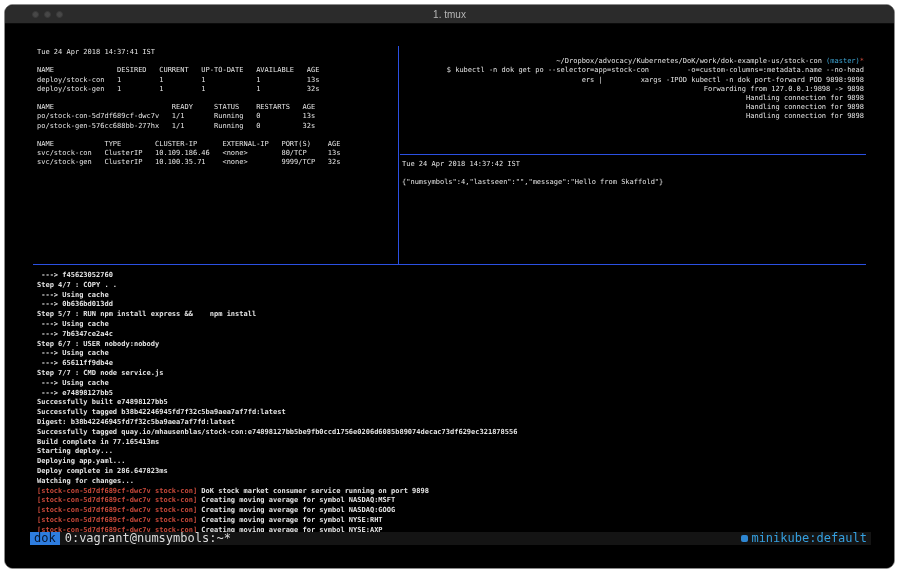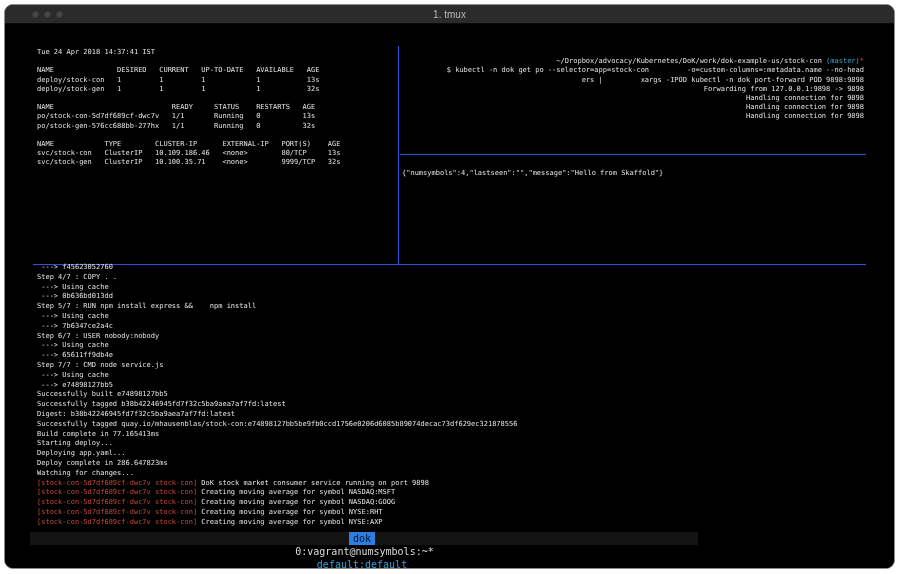--- a/index.html
+++ b/index.html
@@ -28,35 +28,35 @@
 
   .pane {
     position: absolute; white-space: pre; overflow: hidden;
     font-size: 7px; line-height: 9.2px;
   }
   .tline { min-height: 9.2px; }
 
   .pane-kubectl     { left: 32px;  top: 27px;  width: 360px; height: 214px; }
   .pane-portforward { left: 397px; top: 27px;  width: 462px; height: 105px; text-align: right; }
   .pane-curl        { left: 397px; top: 139px; width: 462px; height: 100px; }
-  .pane-build       { left: 32px;  top: 242px; width: 829px; height: 266px; line-height: 9.8px; }
+  .pane-build       { left: 32px;  top: 250px; width: 829px; height: 266px; line-height: 9.8px; font-weight: bold; }
   .pane-build .tline { min-height: 9.8px; }
 
   .divider { position: absolute; background: #2b50e2; }
   .div-v  { left: 393px; top: 25px;  width: 1px;   height: 219px; }
   .div-tr { left: 395px; top: 133px; width: 466px; height: 1px; }
   .div-h  { left: 28px;  top: 243px; width: 833px; height: 1px; }
 
   .red  { color: #c7493a; }
   .cyan { color: #3fa7d6; }
 
   .statusbar {
-    position: absolute; left: 25px; top: 511px; width: 668px; height: 13px;
+    position: absolute; left: 25px; top: 511px; width: 841px; height: 13px;
     background: #141414; display: flex; align-items: center;
-    font-size: 10px; line-height: 13px; color: #d6d6d6; padding: 0 4px 0 0; flex-direction: column;
+    font-size: 12px; line-height: 13px; color: #d6d6d6; padding: 0 4px 0 0;
   }
   .session {
     background: #2e7de0; color: #06152e; padding: 0 4px; height: 13px;
     display: inline-block;
   }
   .winitem { margin-left: 5px; color: #dcdcdc; }
   .spacer { flex: 1; }
   .kubeicon {
     width: 7px; height: 7px; background: #2e86d1; border-radius: 2px;
     display: inline-block; margin-right: 3px;
@@ -70,32 +70,32 @@
   <div class="term">
 
     <div class="pane pane-kubectl"><div class="tline"><span>Tue 24 Apr 2018 14:37:41 IST</span></div><div class="tline"><span>&nbsp;</span></div><div class="tline"><span>NAME               DESIRED   CURRENT   UP-TO-DATE   AVAILABLE   AGE</span></div><div class="tline"><span>deploy/stock-con   1         1         1            1           13s</span></div><div class="tline"><span>deploy/stock-gen   1         1         1            1           32s</span></div><div class="tline"><span>&nbsp;</span></div><div class="tline"><span>NAME                            READY     STATUS    RESTARTS   AGE</span></div><div class="tline"><span>po/stock-con-5d7df689cf-dwc7v   1/1       Running   0          13s</span></div><div class="tline"><span>po/stock-gen-576cc688bb-277hx   1/1       Running   0          32s</span></div><div class="tline"><span>&nbsp;</span></div><div class="tline"><span>NAME            TYPE        CLUSTER-IP      EXTERNAL-IP   PORT(S)    AGE</span></div><div class="tline"><span>svc/stock-con   ClusterIP   10.109.186.46   &lt;none&gt;        80/TCP     13s</span></div><div class="tline"><span>svc/stock-gen   ClusterIP   10.100.35.71    &lt;none&gt;        9999/TCP   32s</span></div></div>
 
     <div class="divider div-v"></div>
 
     <div class="pane pane-portforward"><div class="tline"><span>&nbsp;</span></div><div class="tline"><span>~/Dropbox/advocacy/Kubernetes/DoK/work/dok-example-us/stock-con </span><span class="cyan">(master)</span><span class="red">*</span></div><div class="tline"><span>$ kubectl -n dok get po --selector=app=stock-con         -o=custom-columns=:metadata.name --no-head</span></div><div class="tline"><span>ers |         xargs -IPOD kubectl -n dok port-forward POD 9898:9898</span></div><div class="tline"><span>Forwarding from 127.0.0.1:9898 -&gt; 9898</span></div><div class="tline"><span>Handling connection for 9898</span></div><div class="tline"><span>Handling connection for 9898</span></div><div class="tline"><span>Handling connection for 9898</span></div></div>
 
     <div class="divider div-tr"></div>
 
-    <div class="pane pane-curl"><div class="tline"><span>&nbsp;</span></div><div class="tline"><span>{"numsymbols":4,"lastseen":"","message":"Hello from Skaffold"}</span></div></div>
+    <div class="pane pane-curl"><div class="tline"><span>Tue 24 Apr 2018 14:37:42 IST</span></div><div class="tline"><span>&nbsp;</span></div><div class="tline"><span>{"numsymbols":4,"lastseen":"","message":"Hello from Skaffold"}</span></div></div>
 
     <div class="divider div-h"></div>
 
     <div class="pane pane-build"><div class="tline"><span> ---&gt; f45623052760</span></div><div class="tline"><span>Step 4/7 : COPY . .</span></div><div class="tline"><span> ---&gt; Using cache</span></div><div class="tline"><span> ---&gt; 0b636bd013dd</span></div><div class="tline"><span>Step 5/7 : RUN npm install express &amp;&amp;    npm install</span></div><div class="tline"><span> ---&gt; Using cache</span></div><div class="tline"><span> ---&gt; 7b6347ce2a4c</span></div><div class="tline"><span>Step 6/7 : USER nobody:nobody</span></div><div class="tline"><span> ---&gt; Using cache</span></div><div class="tline"><span> ---&gt; 65611ff9db4e</span></div><div class="tline"><span>Step 7/7 : CMD node service.js</span></div><div class="tline"><span> ---&gt; Using cache</span></div><div class="tline"><span> ---&gt; e74898127bb5</span></div><div class="tline"><span>Successfully built e74898127bb5</span></div><div class="tline"><span>Successfully tagged b38b42246945fd7f32c5ba9aea7af7fd:latest</span></div><div class="tline"><span>Digest: b38b42246945fd7f32c5ba9aea7af7fd:latest</span></div><div class="tline"><span>Successfully tagged quay.io/mhausenblas/stock-con:e74898127bb5be9fb0ccd1756e0206d6085b89074decac73df629ec321878556</span></div><div class="tline"><span>Build complete in 77.165413ms</span></div><div class="tline"><span>Starting deploy...</span></div><div class="tline"><span>Deploying app.yaml...</span></div><div class="tline"><span>Deploy complete in 286.647823ms</span></div><div class="tline"><span>Watching for changes...</span></div><div class="tline"><span class="red">[stock-con-5d7df689cf-dwc7v stock-con]</span><span> DoK stock market consumer service running on port 9898</span></div><div class="tline"><span class="red">[stock-con-5d7df689cf-dwc7v stock-con]</span><span> Creating moving average for symbol NASDAQ:MSFT</span></div><div class="tline"><span class="red">[stock-con-5d7df689cf-dwc7v stock-con]</span><span> Creating moving average for symbol NASDAQ:GOOG</span></div><div class="tline"><span class="red">[stock-con-5d7df689cf-dwc7v stock-con]</span><span> Creating moving average for symbol NYSE:RHT</span></div><div class="tline"><span class="red">[stock-con-5d7df689cf-dwc7v stock-con]</span><span> Creating moving average for symbol NYSE:AXP</span></div></div>
 
     <div class="statusbar">
       <span class="session">dok</span>
       <span class="winitem">0:vagrant@numsymbols:~*</span>
       <span class="spacer"></span>
       <span class="kubeicon"></span>
-      <span class="context">default:default</span>
+      <span class="context">minikube:default</span>
     </div>
   </div>
 
   <div class="titlebar">
     <div class="lights">
       <span class="light"></span>
       <span class="light"></span>
       <span class="light"></span>
     </div>
     <div class="title">1. tmux</div>

